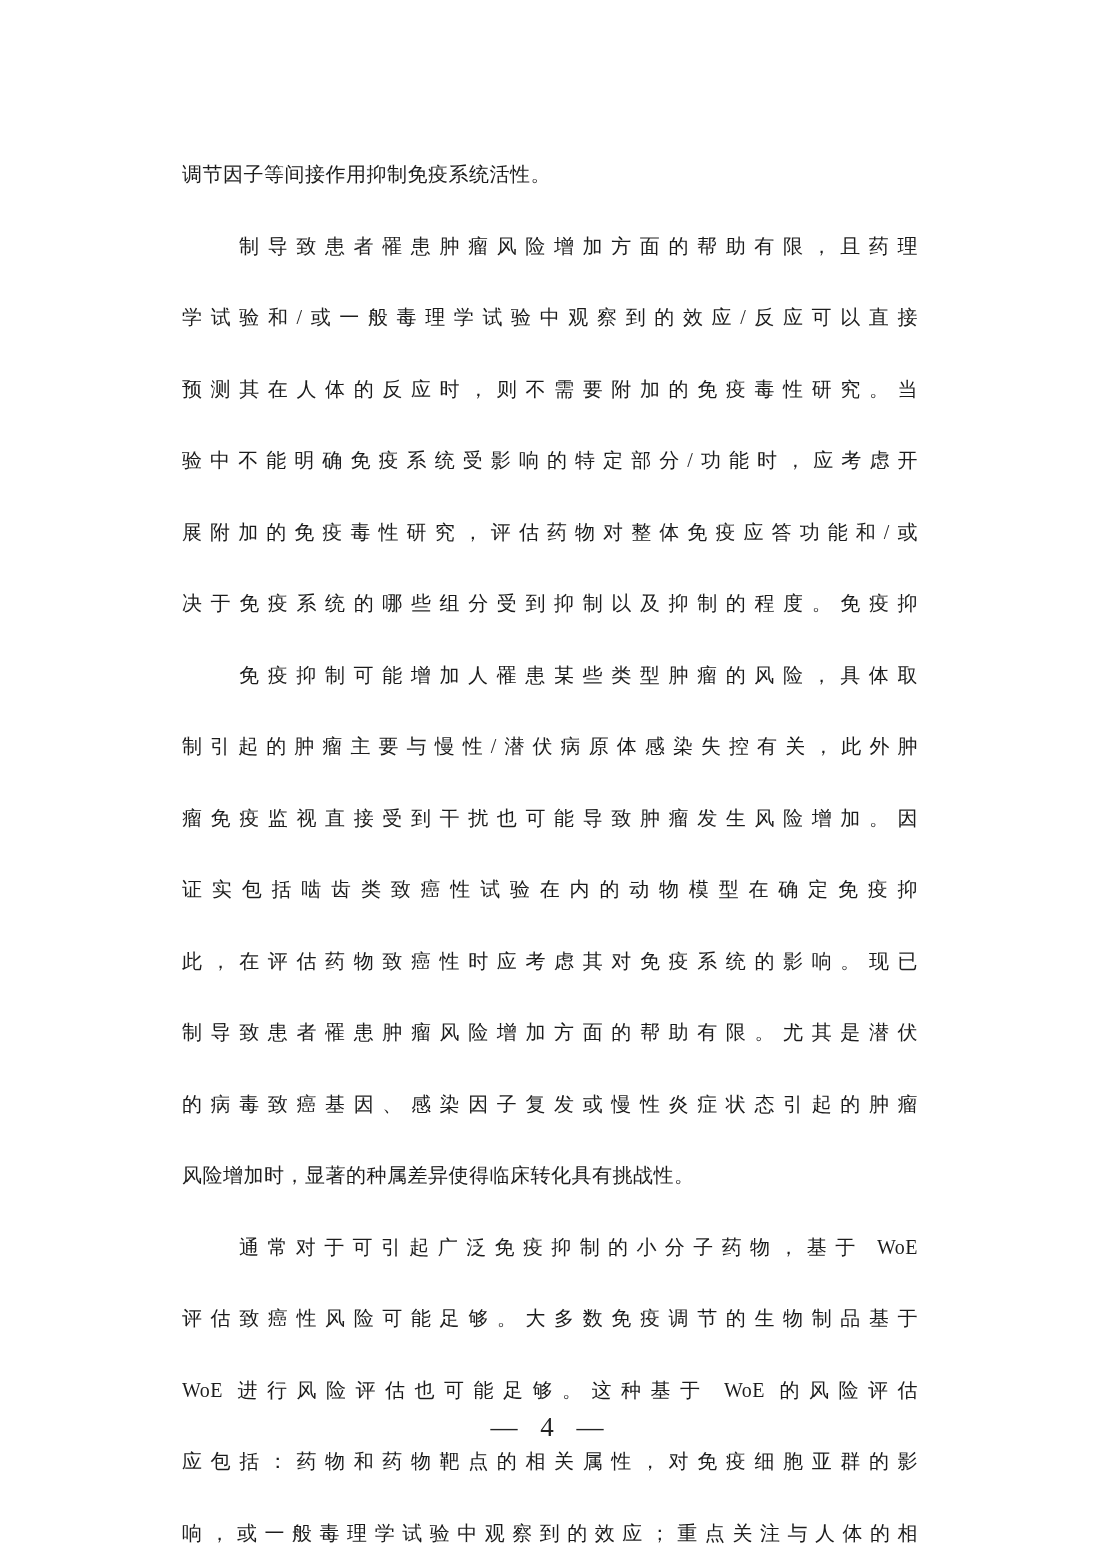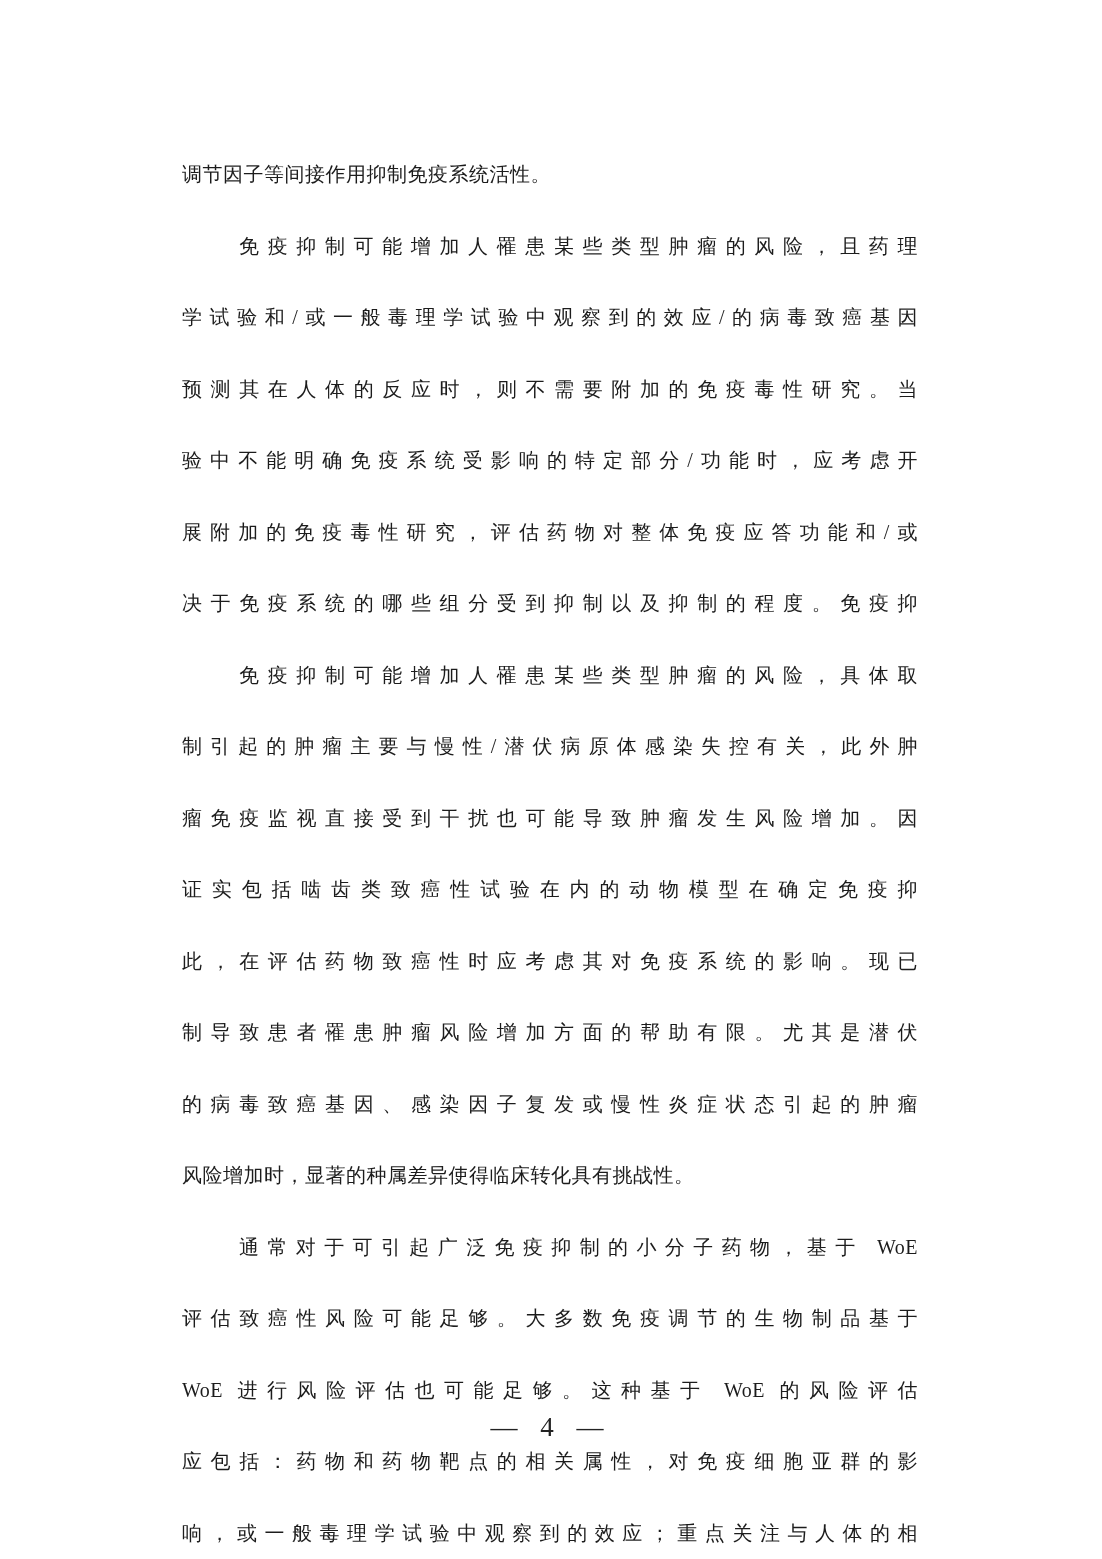--- a/index.html
+++ b/index.html
@@ -53,22 +53,22 @@
     letter-spacing: 8px;
     color: #222222;
   }
 </style>
 </head>
 <body>
 
 <div class="page">
   <main class="text-block">
     <p class="line pend">调节因子等间接作用抑制免疫系统活性。</p>
-    <p class="line indent">免疫抑制可能增加人罹患某些类型肿瘤的风险，且药理</p>
-    <p class="line">学试验和/或一般毒理学试验中观察到的效应/的病毒致癌基因</p>
+    <p class="line indent">制导致患者罹患肿瘤风险增加方面的帮助有限，且药理</p>
+    <p class="line">学试验和/或一般毒理学试验中观察到的效应/反应可以直接</p>
     <p class="line">预测其在人体的反应时，则不需要附加的免疫毒性研究。当</p>
     <p class="line">验中不能明确免疫系统受影响的特定部分/功能时，应考虑开</p>
     <p class="line">展附加的免疫毒性研究，评估药物对整体免疫应答功能和/或</p>
     <p class="line">决于免疫系统的哪些组分受到抑制以及抑制的程度。免疫抑</p>
     <p class="line indent">免疫抑制可能增加人罹患某些类型肿瘤的风险，具体取</p>
     <p class="line">制引起的肿瘤主要与慢性/潜伏病原体感染失控有关，此外肿</p>
     <p class="line">瘤免疫监视直接受到干扰也可能导致肿瘤发生风险增加。因</p>
     <p class="line">证实包括啮齿类致癌性试验在内的动物模型在确定免疫抑</p>
     <p class="line">此，在评估药物致癌性时应考虑其对免疫系统的影响。现已</p>
     <p class="line">制导致患者罹患肿瘤风险增加方面的帮助有限。尤其是潜伏</p>

